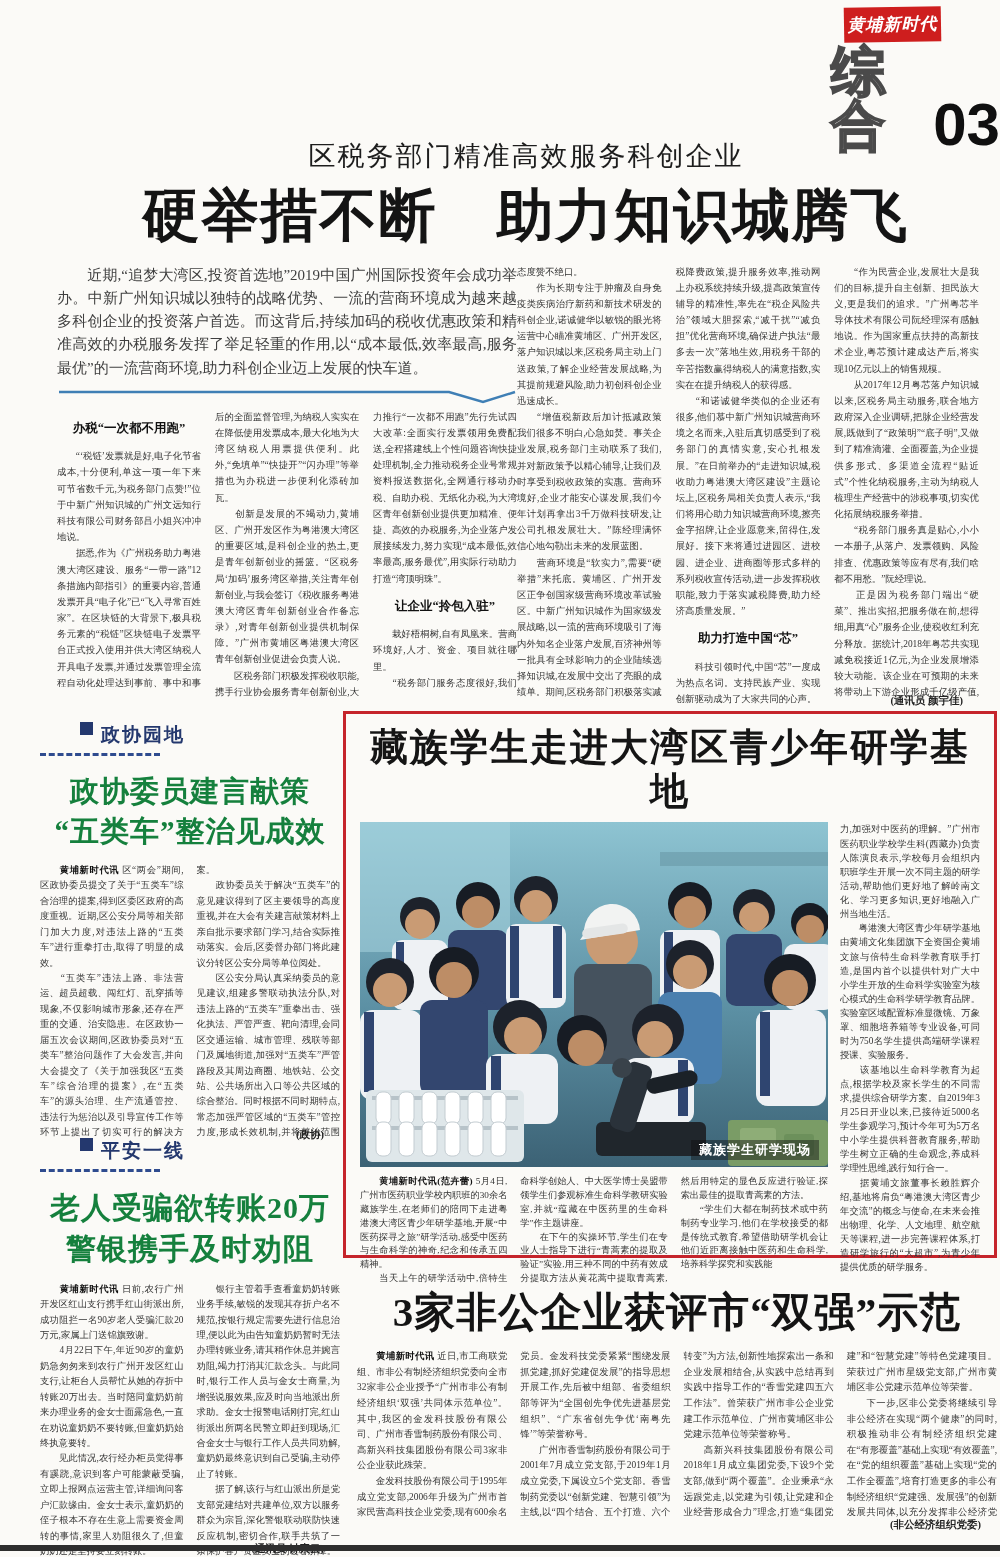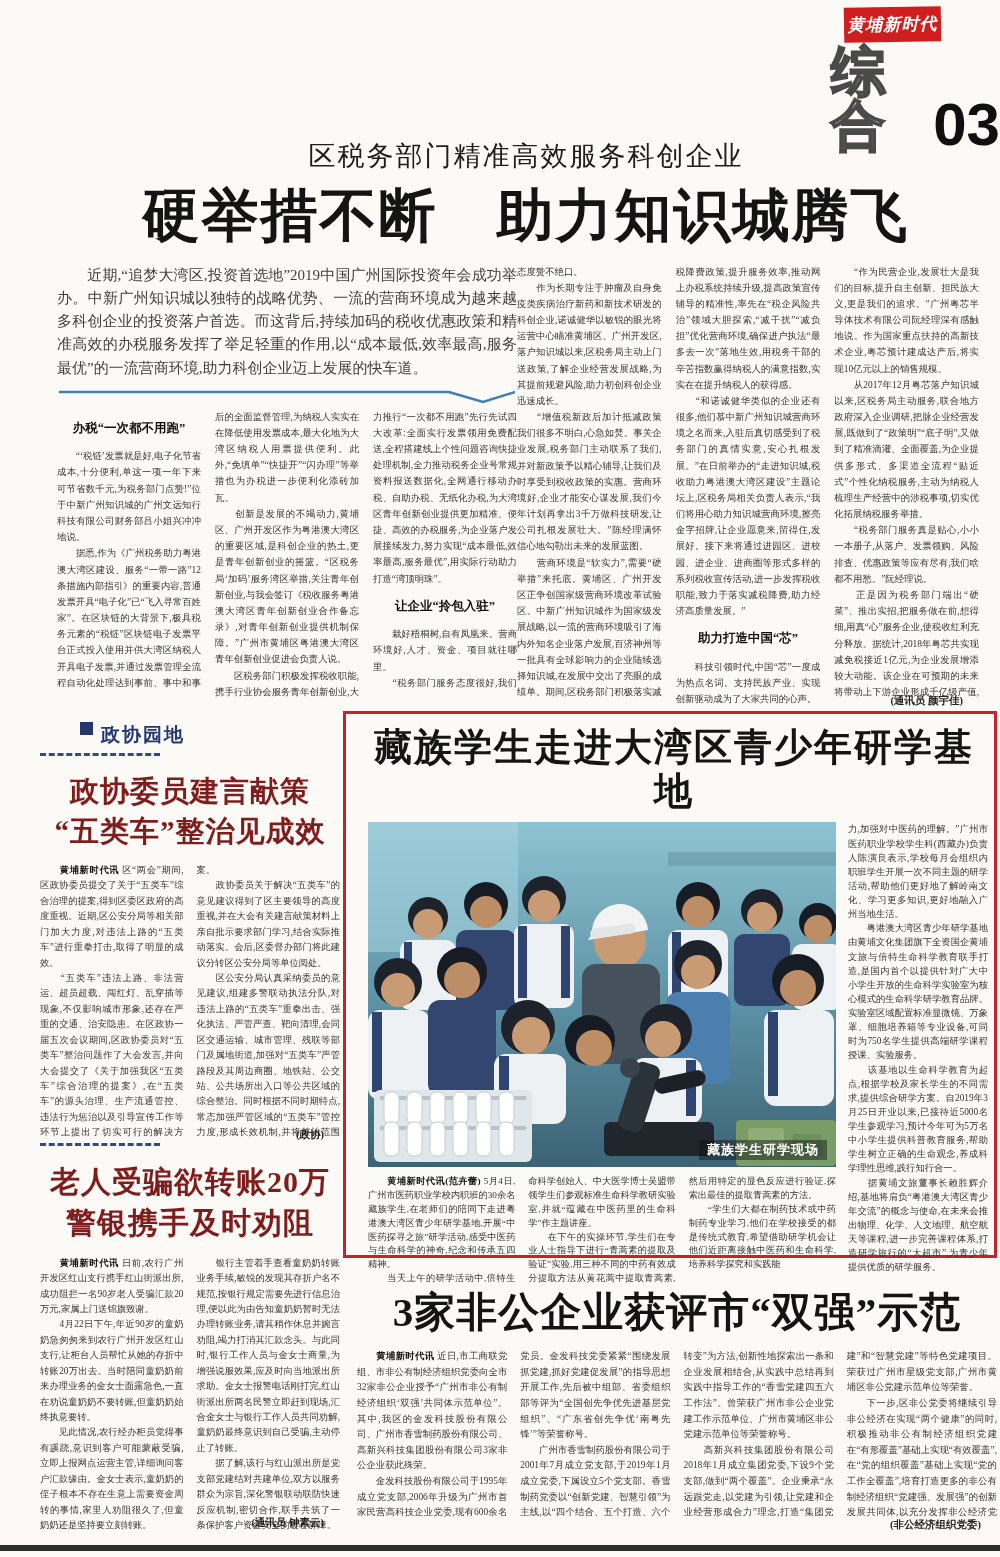--- a/index.html
+++ b/index.html
@@ -39,33 +39,33 @@
   .tax-left-cols{columns:3;column-gap:14px;column-fill:auto;height:298px;overflow:hidden;}
   .tax-right{width:462px;position:relative;}
   .tax-right-cols{columns:3;column-gap:14px;column-fill:auto;height:446px;overflow:hidden;}
 
   
   .rail{position:absolute;left:40px;width:300px;}
   .section-tag{display:flex;align-items:flex-start;color:#24386e;font-weight:bold;font-size:19px;
       letter-spacing:2px;padding-left:40px;}
   .tag-square{width:13px;height:13px;background:#24386e;margin-right:8px;flex:0 0 auto;}
   .dash-rule{width:120px;border-bottom:3px dashed #2e4b8f;margin-top:5px;}
-  .rail-headline{text-align:center;font-weight:900;color:#7f1d1d;line-height:1.38;margin-top:15px;
+  .rail-headline{text-align:center;font-weight:900;color:#15803d;line-height:1.38;margin-top:15px;
       letter-spacing:1px;}
   .rail-headline .l1,.rail-headline .l2{display:block;}
   .zx-headline{font-size:29px;}
   .pa-headline{font-size:30px;}
   .rail-body{position:relative;margin-top:12px;columns:2;column-gap:13px;column-fill:auto;
       overflow:hidden;font-size:9.3px;line-height:1.66;text-align:justify;color:#343434;}
   .zx-body{height:282px;}
   .pa-body{height:278px;}
 
   
   .redbox{position:absolute;left:343px;top:711px;width:654px;height:547px;border:3px solid #c5242b;
-      box-sizing:border-box;padding:8px 14px 10px 22px;background:#fbfaf7;}
+      box-sizing:border-box;padding:8px 14px 10px 14px;background:#fbfaf7;}
   .rb-headline{text-align:center;font-size:38px;font-weight:900;letter-spacing:2px;color:#151515;
       line-height:1.15;margin:4px 0 9px 0;}
   .rb-content{display:grid;grid-template-columns:468px 140px;column-gap:12px;}
   .rb-photo{position:relative;width:468px;height:345px;overflow:hidden;background:#701a75;}
   .photo-caption{position:absolute;right:9px;bottom:7px;background:rgba(15,15,15,.45);color:#fff;
       font-weight:bold;font-size:13px;letter-spacing:1px;padding:1px 8px;}
   .rb-intro-cols{margin-top:8px;height:118px;columns:3;column-gap:13px;column-fill:auto;
       overflow:hidden;font-size:9.2px;line-height:1.5;text-align:justify;color:#343434;}
   .rb-right-col{height:471px;overflow:hidden;font-size:9.3px;line-height:1.52;text-align:justify;color:#343434;}
   .p-first::before{content:"　　";}
@@ -142,20 +142,24 @@
     <div class="rail-body zx-body">
       <div class="pre p-first"><b class="lead-label">黄埔新时代讯</b><span class="pre">区“两会”期间,区政协委员提交了关于“五类车”综合治理的提案,得到区委区政府的高度重视。近期,区公安分局等相关部门加大力度,对违法上路的“五类车”进行重拳打击,取得了明显的成效。
 　　“五类车”违法上路、非法营运、超员超载、闯红灯、乱穿插等现象,不仅影响城市形象,还存在严重的交通、治安隐患。在区政协一届五次会议期间,区政协委员对“五类车”整治问题作了大会发言,并向大会提交了《关于加强我区“五类车”综合治理的提案》,在“五类车”的源头治理、生产流通管控、违法行为惩治以及引导宣传工作等环节上提出了切实可行的解决方案。
 　　政协委员关于解决“五类车”的意见建议得到了区主要领导的高度重视,并在大会有关建言献策材料上亲自批示要求部门学习,结合实际推动落实。会后,区委督办部门将此建议分转区公安分局等单位阅处。
 　　区公安分局认真采纳委员的意见建议,组建多警联动执法分队,对违法上路的“五类车”重拳出击、强化执法、严管严查、靶向清理,会同区交通运输、城市管理、残联等部门及属地街道,加强对“五类车”严管路段及其周边商圈、地铁站、公交站、公共场所出入口等公共区域的综合整治。同时根据不同时期特点,常态加强严管区域的“五类车”管控力度,形成长效机制,并将整治范围逐步扩大至全区各主要路段,使交通面貌明显好转。</span></div>
       <div class="byline-abs">(政协)</div>
     </div>
   </div>
 
   <div class="rail" style="top:1138px;">
+    <div class="section-tag">
+      <span class="tag-square"></span>
+      <span>平安一线</span>
+    </div>
     <div class="dash-rule"></div>
     <h2 class="rail-headline pa-headline" style="margin-bottom:0;">
       <span class="l1">老人受骗欲转账20万</span>
       <span class="l2">警银携手及时劝阻</span>
     </h2>
     <div class="rail-body pa-body">
       <div class="pre p-first"><b class="lead-label">黄埔新时代讯</b><span class="pre">日前,农行广州开发区红山支行携手红山街派出所,成功阻拦一名90岁老人受骗汇款20万元,家属上门送锦旗致谢。
 　　4月22日下午,年近90岁的童奶奶急匆匆来到农行广州开发区红山支行,让柜台人员帮忙从她的存折中转账20万出去。当时陪同童奶奶前来办理业务的金女士面露急色,一直在劝说童奶奶不要转账,但童奶奶始终执意要转。
 　　见此情况,农行经办柜员觉得事有蹊跷,意识到客户可能蒙蔽受骗,立即上报网点运营主管,详细询问客户汇款缘由。金女士表示,童奶奶的侄子根本不存在生意上需要资金周转的事情,家里人劝阻很久了,但童奶奶还是坚持要立刻转账。
 　　银行主管着手查看童奶奶转账业务手续,敏锐的发现其存折户名不规范,按银行规定需要先进行信息治理,便以此为由告知童奶奶暂时无法办理转账业务,请其稍作休息并婉言劝阻,竭力打消其汇款念头。与此同时,银行工作人员与金女士商量,为增强说服效果,应及时向当地派出所求助。金女士报警电话刚打完,红山街派出所两名民警立即赶到现场,汇合金女士与银行工作人员共同劝解,童奶奶最终意识到自己受骗,主动停止了转账。

